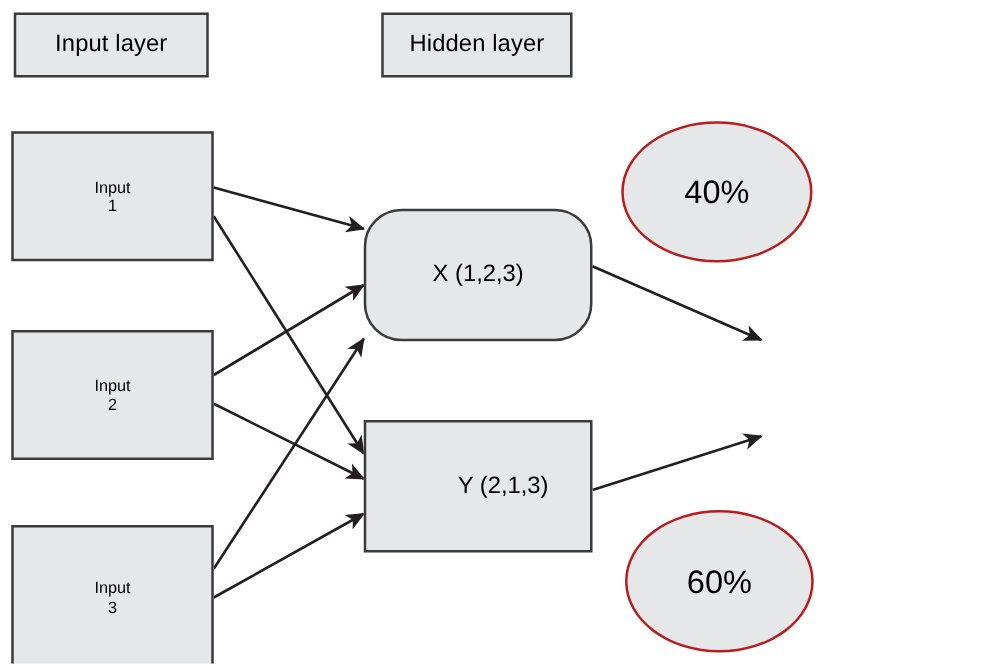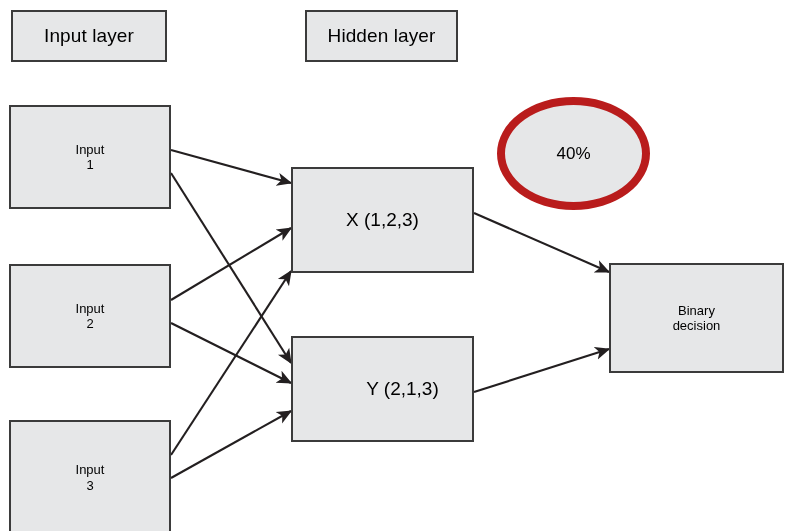--- a/index.html
+++ b/index.html
@@ -46,26 +46,26 @@
   .io-box {
     font-size: 13px;
   }
   .hidden-box {
     font-size: 19px;
   }
   .ellipse {
     position: absolute;
     box-sizing: border-box;
     background: #e6e7e8;
-    border: 8px solid #b91c1c;
+    border: 2px solid #b91c1c;
     border-radius: 50%;
     display: flex;
     align-items: center;
     justify-content: center;
-    font-size: 17px;
+    font-size: 26px;
     color: #000000;
   }
 </style>
 </head>
 <body>
 
 <div id="canvas">
 
   <svg id="edges" viewBox="0 0 792 531" width="792" height="531" xmlns="http://www.w3.org/2000/svg">
     <defs>
@@ -88,21 +88,20 @@
   <div class="node layer-label" style="left: 11px; top: 10px; width: 156px; height: 52px;">Input layer</div>
   <div class="node layer-label" style="left: 305px; top: 10px; width: 153px; height: 52px;">Hidden layer</div>
 
   <div class="node io-box" style="left: 9px; top: 105px; width: 162px; height: 104px;">Input
 1</div>
   <div class="node io-box" style="left: 9px; top: 264px; width: 162px; height: 104px;">Input
 2</div>
   <div class="node io-box" style="left: 9px; top: 420px; width: 162px; height: 115px;">Input
 3</div>
 
-  <div class="node hidden-box" style="left: 291px; top: 167px; width: 183px; height: 106px;">X (1,2,3)</div>
+  <div class="node hidden-box" style="left: 291px; top: 167px; width: 183px; height: 106px; border-radius: 30px;">X (1,2,3)</div>
   <div class="node hidden-box" style="left: 291px; top: 336px; width: 183px; height: 106px; padding-left: 40px;">Y (2,1,3)</div>
 
-  <div class="node io-box" style="left: 609px; top: 263px; width: 175px; height: 110px;">Binary
-decision</div>
 
   <div class="ellipse" style="left: 497px; top: 97px; width: 153px; height: 113px;">40%</div>
+  <div class="ellipse" style="left: 500px; top: 408px; width: 151px; height: 114px;">60%</div>
 
 </div>
 
 </body></html>

